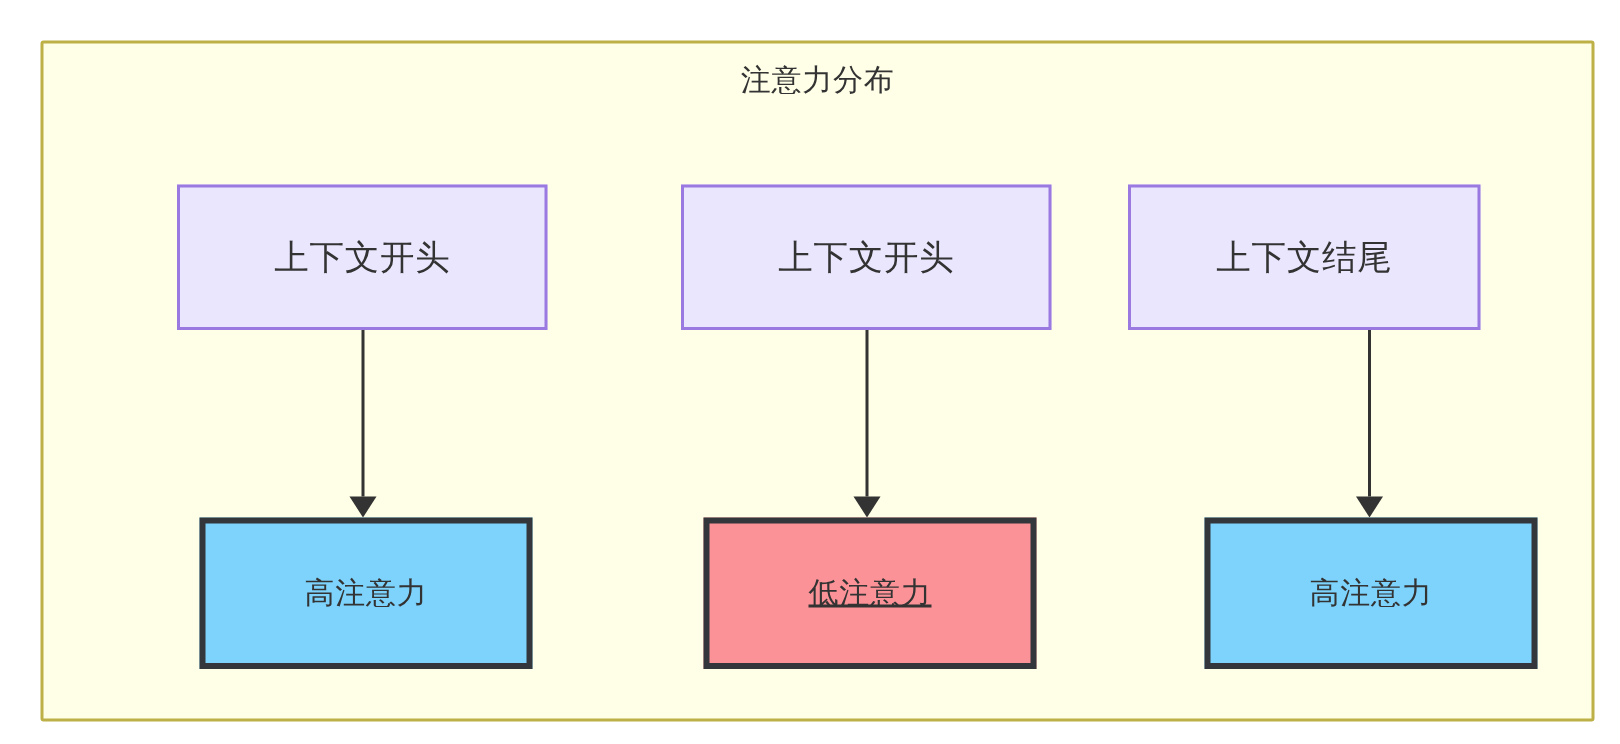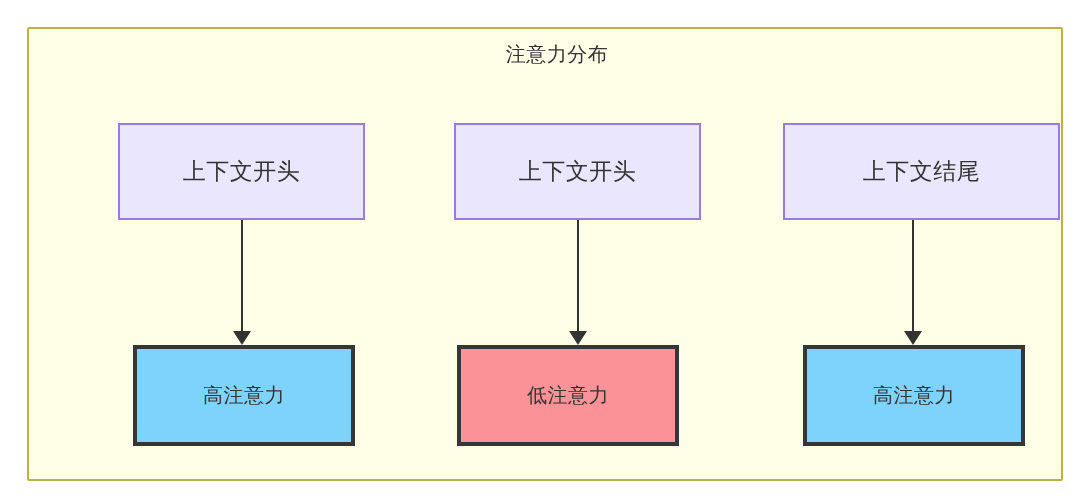--- a/index.html
+++ b/index.html
@@ -38,21 +38,20 @@
     position: absolute;
     left: 0;
     top: 12px;
     width: 100%;
     text-align: center;
     font-size: 20px;
     line-height: 26px;
     color: #333333;
     letter-spacing: 0.5px;
     white-space: nowrap;
-    padding-left: 12px;
   }
 
   
   .node-top {
     position: absolute;
     top: 94px;
     width: 247px;
     height: 97px;
     box-sizing: border-box;
     background: #e9e6fd;
@@ -60,40 +59,40 @@
     display: flex;
     align-items: center;
     justify-content: center;
     color: #333333;
     font-size: 23px;
     letter-spacing: 0.5px;
     white-space: nowrap;
   }
   .node-top.col1 { left: 89px; }
   .node-top.col2 { left: 425px; width: 247px; }
-  .node-top.col3 { left: 754px; width: 277px; }
+  .node-top.col3 { left: 723px; width: 235px; }
 
   
   .node-bottom {
     position: absolute;
     top: 316px;
     width: 222px;
     height: 101px;
     box-sizing: border-box;
     border: 4px solid #33363b;
     display: flex;
     align-items: center;
     justify-content: center;
     color: #333333;
     font-size: 20px;
     letter-spacing: 0.5px;
     white-space: nowrap;
   }
   .node-bottom.col1 { left: 104px; }
-  .node-bottom.col2 { left: 428px; }
+  .node-bottom.col2 { left: 440px; text-decoration: underline; }
   .node-bottom.col3 { left: 774px; }
 
   .fill-high { background: #7dd3fc; }
   .fill-low  { background: #fb9297; }
 
   
   .edge {
     position: absolute;
     top: 191px;
     width: 2px;

